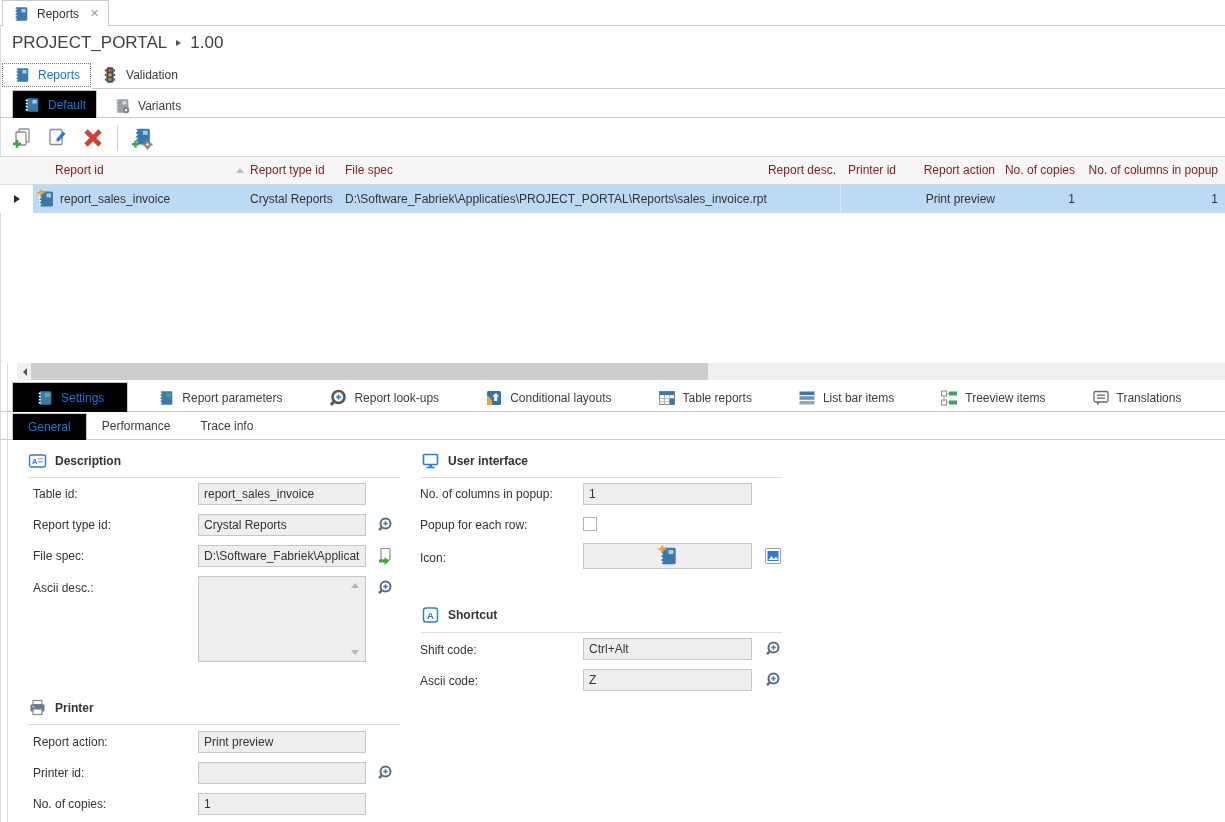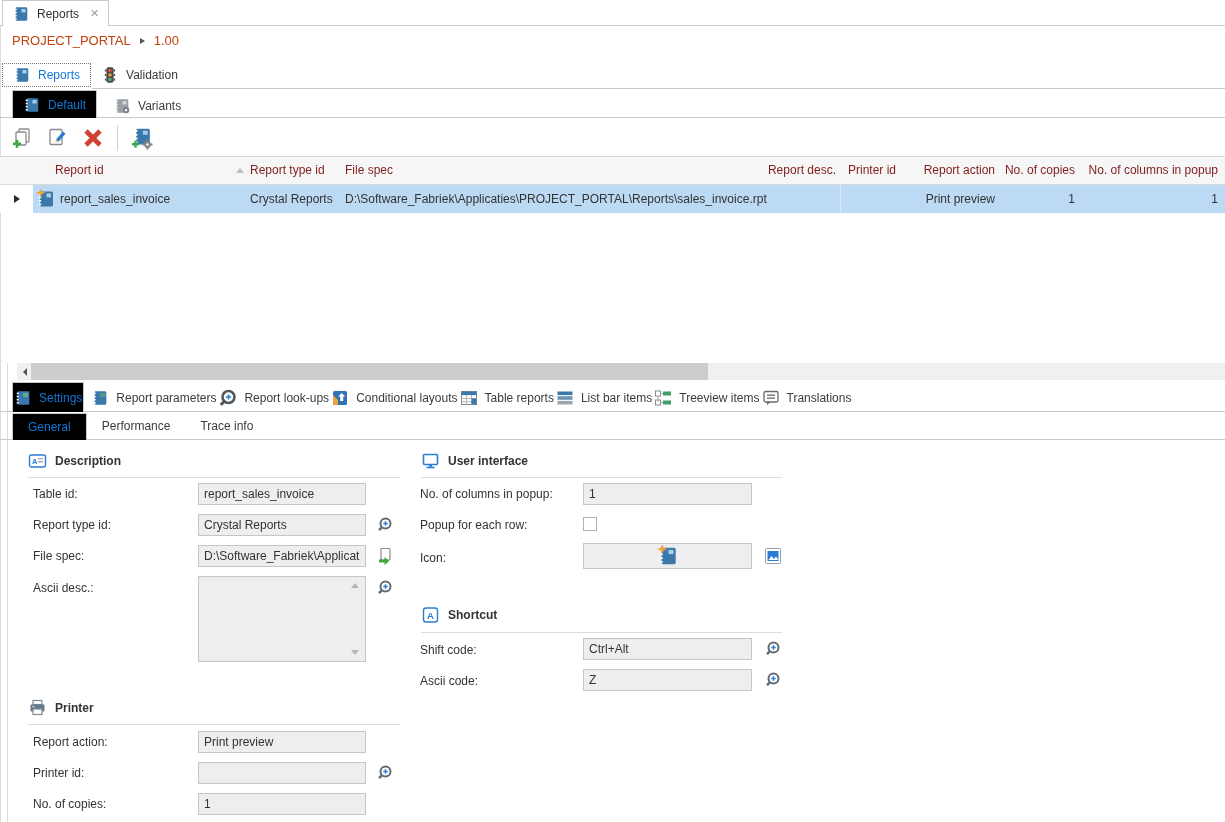--- a/index.html
+++ b/index.html
@@ -8,21 +8,21 @@
   #stage{position:relative;width:1225px;height:822px;background:#fff}
   .hline{position:absolute;height:1px;background:#c9c9c9}
 
   
   .docbar-line{top:25px;left:0;right:0}
   .doctab{top:0;left:2px;height:25px;background:#fff;border:1px solid #c9c9c9;border-bottom:none;
     display:flex;align-items:center;gap:7px;padding:0 9px;z-index:3}
   .doctab .close{color:#9a9a9a;font-size:11px;margin-left:4px;cursor:pointer}
 
   
-  .breadcrumb{top:33px;left:12px;display:flex;align-items:center;gap:9px;font-size:13px;color:#c2410c}
+  .breadcrumb{top:33px;left:12px;display:flex;align-items:center;gap:9px;font-size:17px;color:#404040}
   .bc-arrow{width:0;height:0;border-left:5px solid #555;border-top:3.5px solid transparent;border-bottom:3.5px solid transparent}
 
   
   .tab{display:flex;align-items:center;gap:7px;padding:0 10px;height:24px;color:#3c3c3c;cursor:pointer;white-space:nowrap}
   .blue{color:#1177d7}
   .mainTabs{top:61px;left:2px;display:flex;align-items:center;height:27px}
   .mainTabs .tab.focus{border:1px dotted #777;background:#fff;height:22px}
   .line-main{top:88px;left:92px;right:0}
   .viewTabs{top:90px;left:0;display:flex;align-items:flex-end;height:28px}
   .line-view{top:117px;left:0;right:0}
@@ -44,21 +44,21 @@
   .rsep{position:absolute;left:840px;top:0;width:1px;height:28px;background:#d6e9fa}
 
   
   .hscroll{top:363px;left:17px;right:0;height:17px;background:#f0f0f0}
   .harrow{position:absolute;left:0;top:0;width:15px;height:17px;display:flex;align-items:center;justify-content:center;cursor:pointer}
   .harrow span{width:0;height:0;border-right:4.5px solid #555;border-top:4px solid transparent;border-bottom:4px solid transparent}
   .hthumb{position:absolute;left:14px;top:0;width:677px;height:17px;background:#cdcdcd;cursor:grab}
 
   
   .detailTabs{top:382px;left:0;display:flex;align-items:flex-end;height:30px}
-  .detailTabs .tab{height:28px;padding:0 1px}
+  .detailTabs .tab{height:28px;padding:0 23px}
   .line-detail{top:411px;left:0;right:0}
   .detailTabs .tab.boxed{height:29px;margin-left:12px}
   .settingsTabs{top:413px;left:0;display:flex;align-items:flex-start;height:27px}
   .settingsTabs .tab{height:25px;padding:0 15px}
   .settingsTabs .tab.boxed{height:26px;margin-left:12px}
   .line-settings{top:439px;left:0;right:0}
 
   
   .edge-left{left:0;top:26px;bottom:0;width:1px;background:#dcdcdc;position:absolute}
   .panel-left{left:7px;top:363px;bottom:0;width:1px;background:#dcdcdc;position:absolute}

